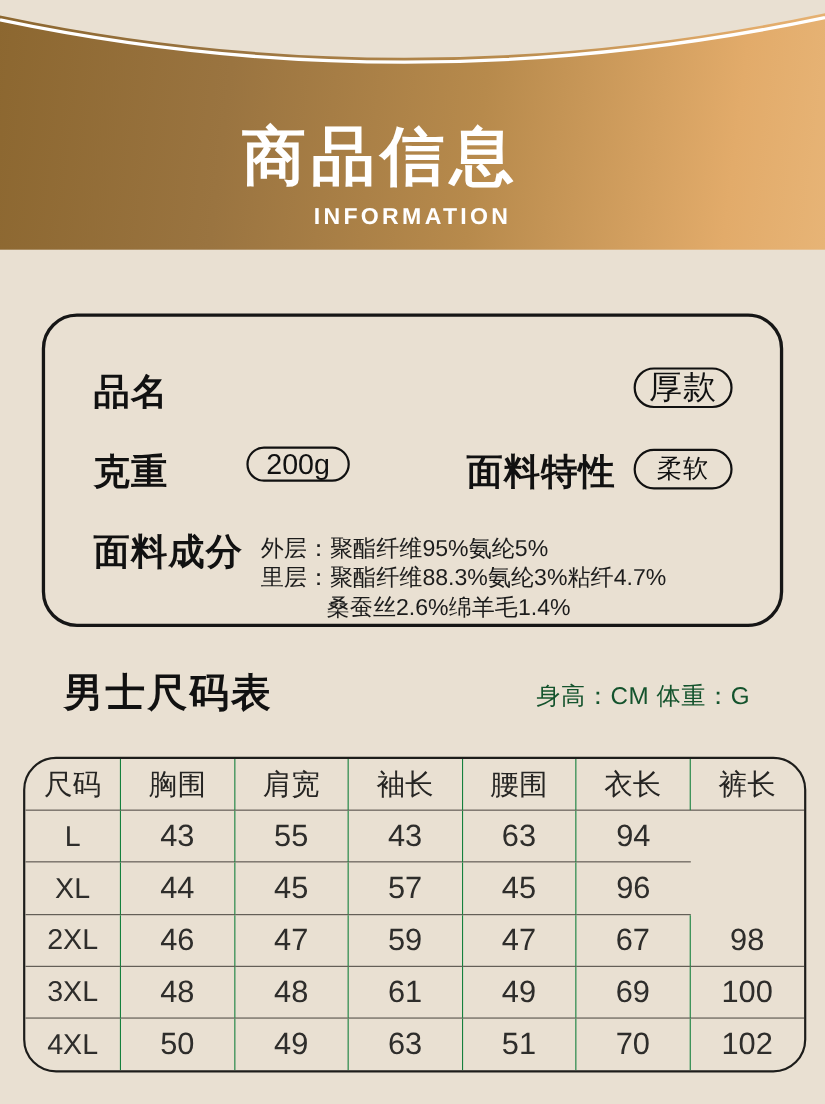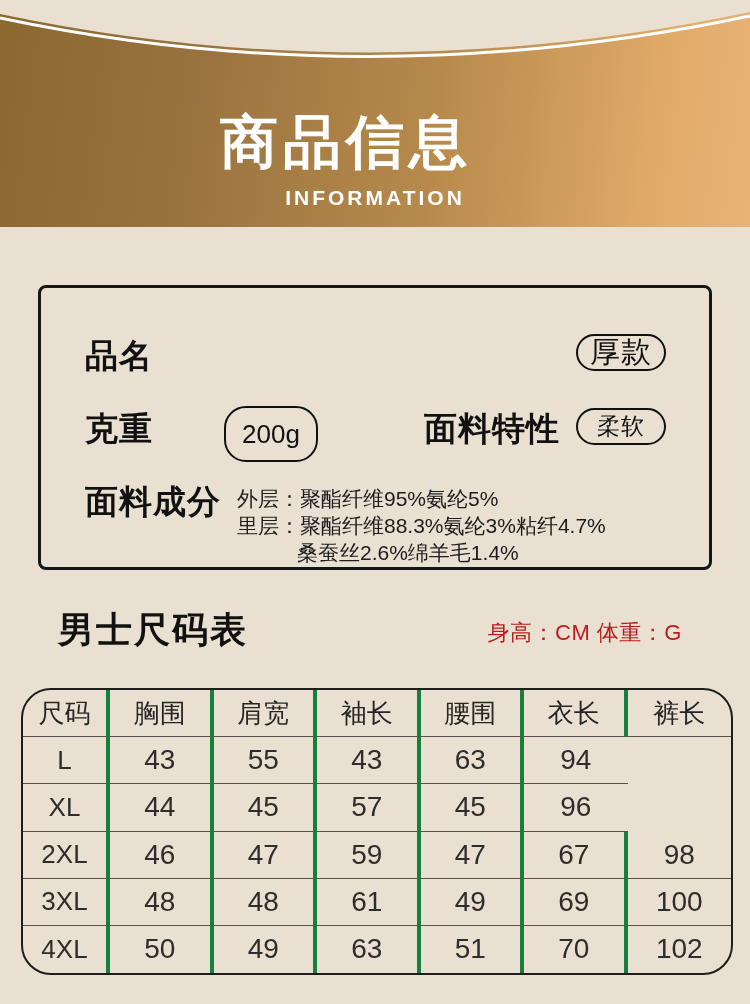--- a/index.html
+++ b/index.html
@@ -24,65 +24,65 @@
   }
   .header-subtitle {
     position:absolute; left:0; top:186px; width:750px;
     text-align:center; color:#ffffff; font-size:21px; font-weight:bold;
     letter-spacing:3px;
   }
 
   
   .info-box {
     position:absolute; left:38px; top:285px; width:674px; height:285px;
-    border:3px solid #161616; border-radius:8px;
+    border:3px solid #161616; border-radius:32px;
   }
   .field-label {
     position:absolute; font-size:33px; font-weight:bold; color:#111111;
     white-space:nowrap; letter-spacing:1px;
   }
   .pill {
     position:absolute; border:2px solid #111111; border-radius:22px;
     display:flex; align-items:center; justify-content:center;
     color:#111111; white-space:nowrap;
   }
   .pill-name     { left:130px; top:44px;  width:226px; height:40px; font-size:21px; letter-spacing:1.5px; }
   .pill-thick    { left:535px; top:46px;  width:90px;  height:37px; font-size:30px; letter-spacing:1px; }
-  .pill-weight   { left:183px; top:118px; width:94px;  height:56px; font-size:26px; }
+  .pill-weight   { left:183px; top:118px; width:94px;  height:32px; font-size:26px; }
   .pill-soft     { left:535px; top:120px; width:90px;  height:37px; font-size:23px; letter-spacing:1px;font-family:Liberation Mono, monospace; }
 
   .comp-label { left:44px; top:192px; }
   .comp-text {
     position:absolute; left:196px; top:197px; width:450px;
     font-size:21px; line-height:27px; color:#1c1c1c; white-space:nowrap;
   }
   .comp-line3 { padding-left:60px; }
 
   
   .size-title {
     position:absolute; left:58px; top:606px; font-size:36px; font-weight:bold;
     color:#111111; letter-spacing:2px;
   }
   .size-units {
-    position:absolute; right:68px; top:618px; font-size:22px; color:#b91c1c;
+    position:absolute; right:68px; top:618px; font-size:22px; color:#14532d;
     letter-spacing:0.5px;
   }
 
   
   .size-table {
     position:absolute; left:21px; top:688px; width:712px; height:287px;
     border:2.5px solid #1d1d1b; border-radius:30px; overflow:hidden;
     display:flex; flex-direction:column; background:transparent;
   }
   .trow {
     display:grid; grid-template-columns:87px repeat(6,1fr); flex:1;
   }
   .tcell {
     display:flex; align-items:center; justify-content:center;
-    border-right:4px solid #15803d; border-bottom:1px solid #56514a;
+    border-right:1px solid #15803d; border-bottom:1px solid #56514a;
     color:#2e2d2b; font-size:28px;
   }
   .tcell:last-child { border-right:none; }
   .trow:last-child .tcell { border-bottom:none; }
   .thead .tcell { font-size:26px; color:#262523; }
   .tcell.first { font-size:26px; }
 </style>
 </head>
 <body>
 

